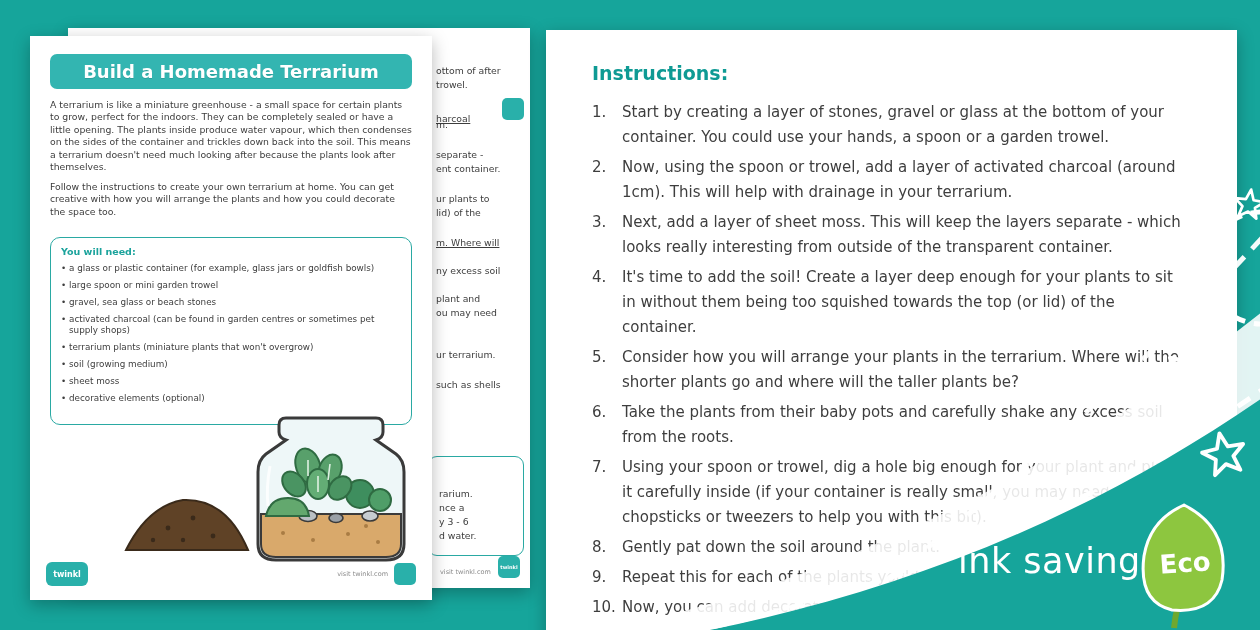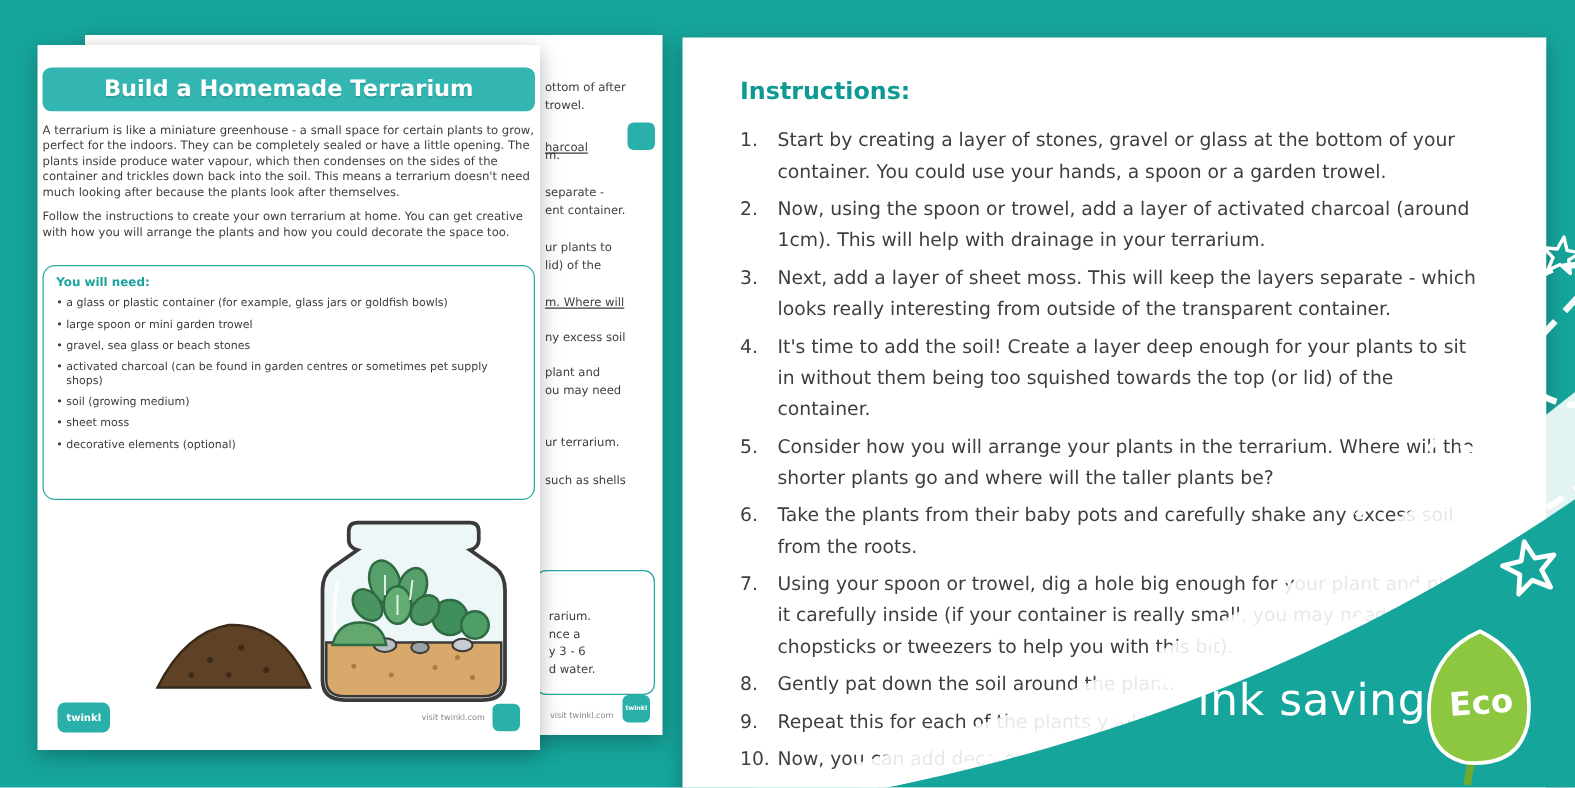--- a/index.html
+++ b/index.html
@@ -30,21 +30,21 @@
   .peek-logo-small {
     position: absolute; width: 22px; height: 22px; border-radius: 5px;
     background: #29b0aa; color: #fff; font-size: 5px; font-weight: bold;
     display: flex; align-items: center; justify-content: center;
   }
   .peek-visit {
     position: absolute; left: 372px; top: 540px; font-size: 6.5px; color: #8a8a8a;
   }
 
   
-  .front-page { left: 30px; top: 36px; width: 402px; height: 564px; z-index: 2; padding: 18px 4px; }
+  .front-page { left: 30px; top: 36px; width: 402px; height: 564px; z-index: 2; padding: 18px 20px; }
   .title-banner {
     background: #33b5b1; border-radius: 7px; height: 35px;
     display: flex; align-items: center; justify-content: center;
     color: #ffffff; font-weight: bold; font-size: 18px;
     text-shadow: 0 1px 0 rgba(0,0,0,0.12); margin-bottom: 10px;
   }
   .intro-para {
     font-size: 9.3px; line-height: 1.34; color: #3d3d3d; margin-bottom: 7px;
   }
   .need-box {
@@ -126,20 +126,21 @@
   <div class="title-banner">Build a Homemade Terrarium</div>
   <p class="intro-para">A terrarium is like a miniature greenhouse - a small space for certain plants to grow, perfect for the indoors. They can be completely sealed or have a little opening. The plants inside produce water vapour, which then condenses on the sides of the container and trickles down back into the soil. This means a terrarium doesn't need much looking after because the plants look after themselves.</p>
   <p class="intro-para">Follow the instructions to create your own terrarium at home. You can get creative with how you will arrange the plants and how you could decorate the space too.</p>
 
   <div class="need-box">
     <div class="need-heading">You will need:</div>
     <div class="need-item">a glass or plastic container (for example, glass jars or goldfish bowls)</div>
     <div class="need-item">large spoon or mini garden trowel</div>
     <div class="need-item">gravel, sea glass or beach stones</div>
     <div class="need-item">activated charcoal (can be found in garden centres or sometimes pet supply shops)</div>
+    <div class="need-item">terrarium plants (miniature plants that won't overgrow)</div>
     <div class="need-item">soil (growing medium)</div>
     <div class="need-item">sheet moss</div>
     <div class="need-item">decorative elements (optional)</div>
   </div>
 
   <svg class="illustration" viewBox="0 0 330 200">
 
     <path d="M 18 162 Q 40 118 75 112 Q 118 110 140 162 Z" fill="#5f4226" stroke="#3a2a1a" stroke-width="2"></path>
     <circle cx="60" cy="140" r="2.4" fill="#3a2a1a"></circle>
     <circle cx="85" cy="130" r="2.4" fill="#3a2a1a"></circle>

